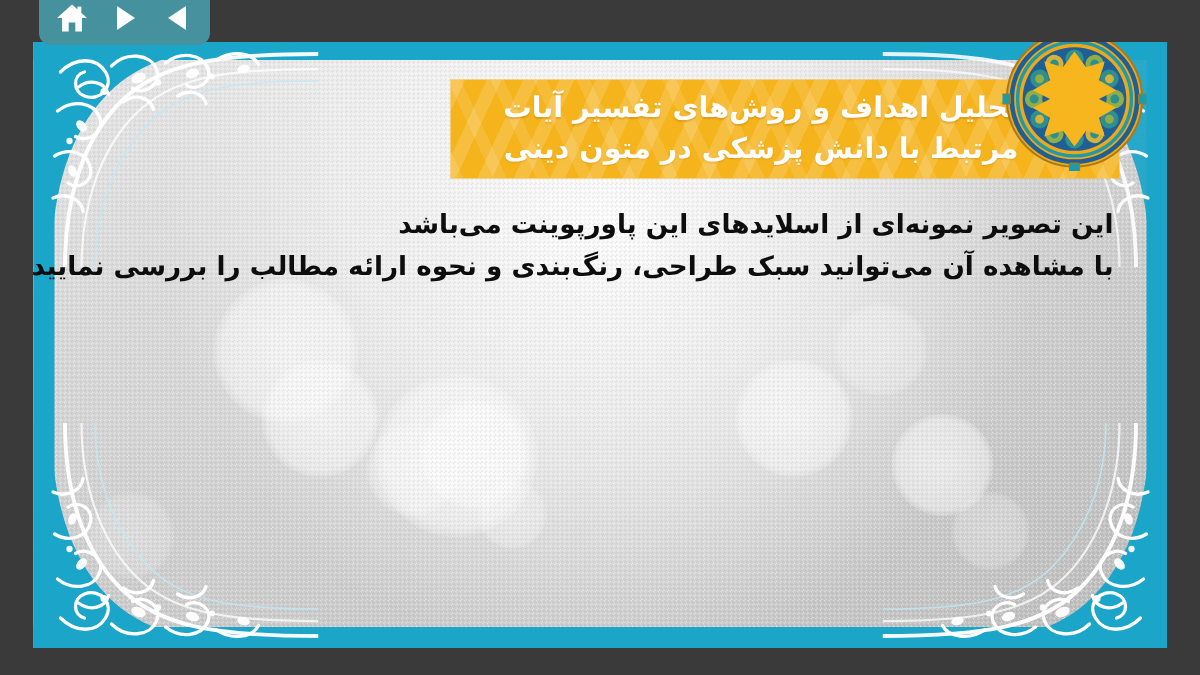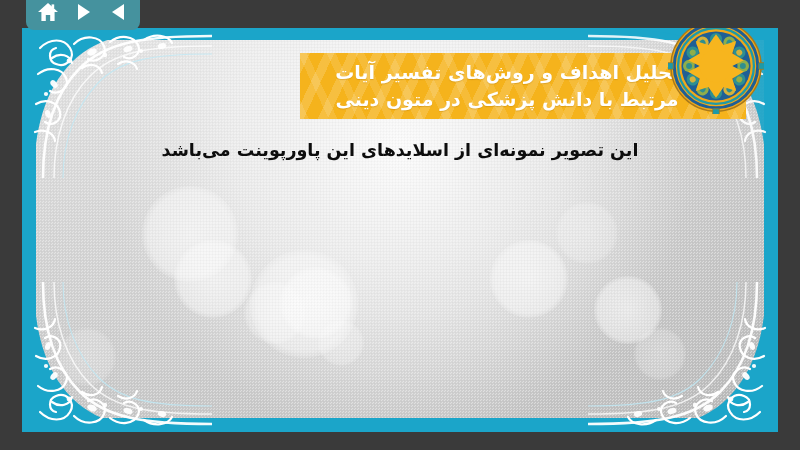--- a/index.html
+++ b/index.html
@@ -157,21 +157,21 @@
   }
 
   
   #body-text {
     position: absolute;
     left: 36px;
     right: 36px;
     top: 108px;
     z-index: 20;
     direction: rtl;
-    text-align: center;
+    text-align: right;
     color: #111111;
   }
   .body-line {
     font-size: 17.5px;
     line-height: 1.62;
     font-weight: bold;
     color: #0d0d0d;
     white-space: nowrap;
   }
 </style>
@@ -418,16 +418,17 @@
       <g fill="#1e9aa8" stroke="#a8791a" stroke-width="0.8">
         <rect x="46.5" y="-1.5" width="7" height="7" rx="1"></rect>
         <rect x="46.5" y="94.5" width="7" height="7" rx="1"></rect>
         <rect x="-1.5" y="46.5" width="7" height="7" rx="1"></rect>
         <rect x="94.5" y="46.5" width="7" height="7" rx="1"></rect>
       </g>
     </svg>
 
     <div id="body-text">
       <div class="body-line">این تصویر نمونه‌ای از اسلایدهای این پاورپوینت می‌باشد</div>
+      <div class="body-line">با مشاهده آن می‌توانید سبک طراحی، رنگ‌بندی و نحوه ارائه مطالب را بررسی نمایید</div>
     </div>
 
   </div>
 </div>
 
 </body></html>

